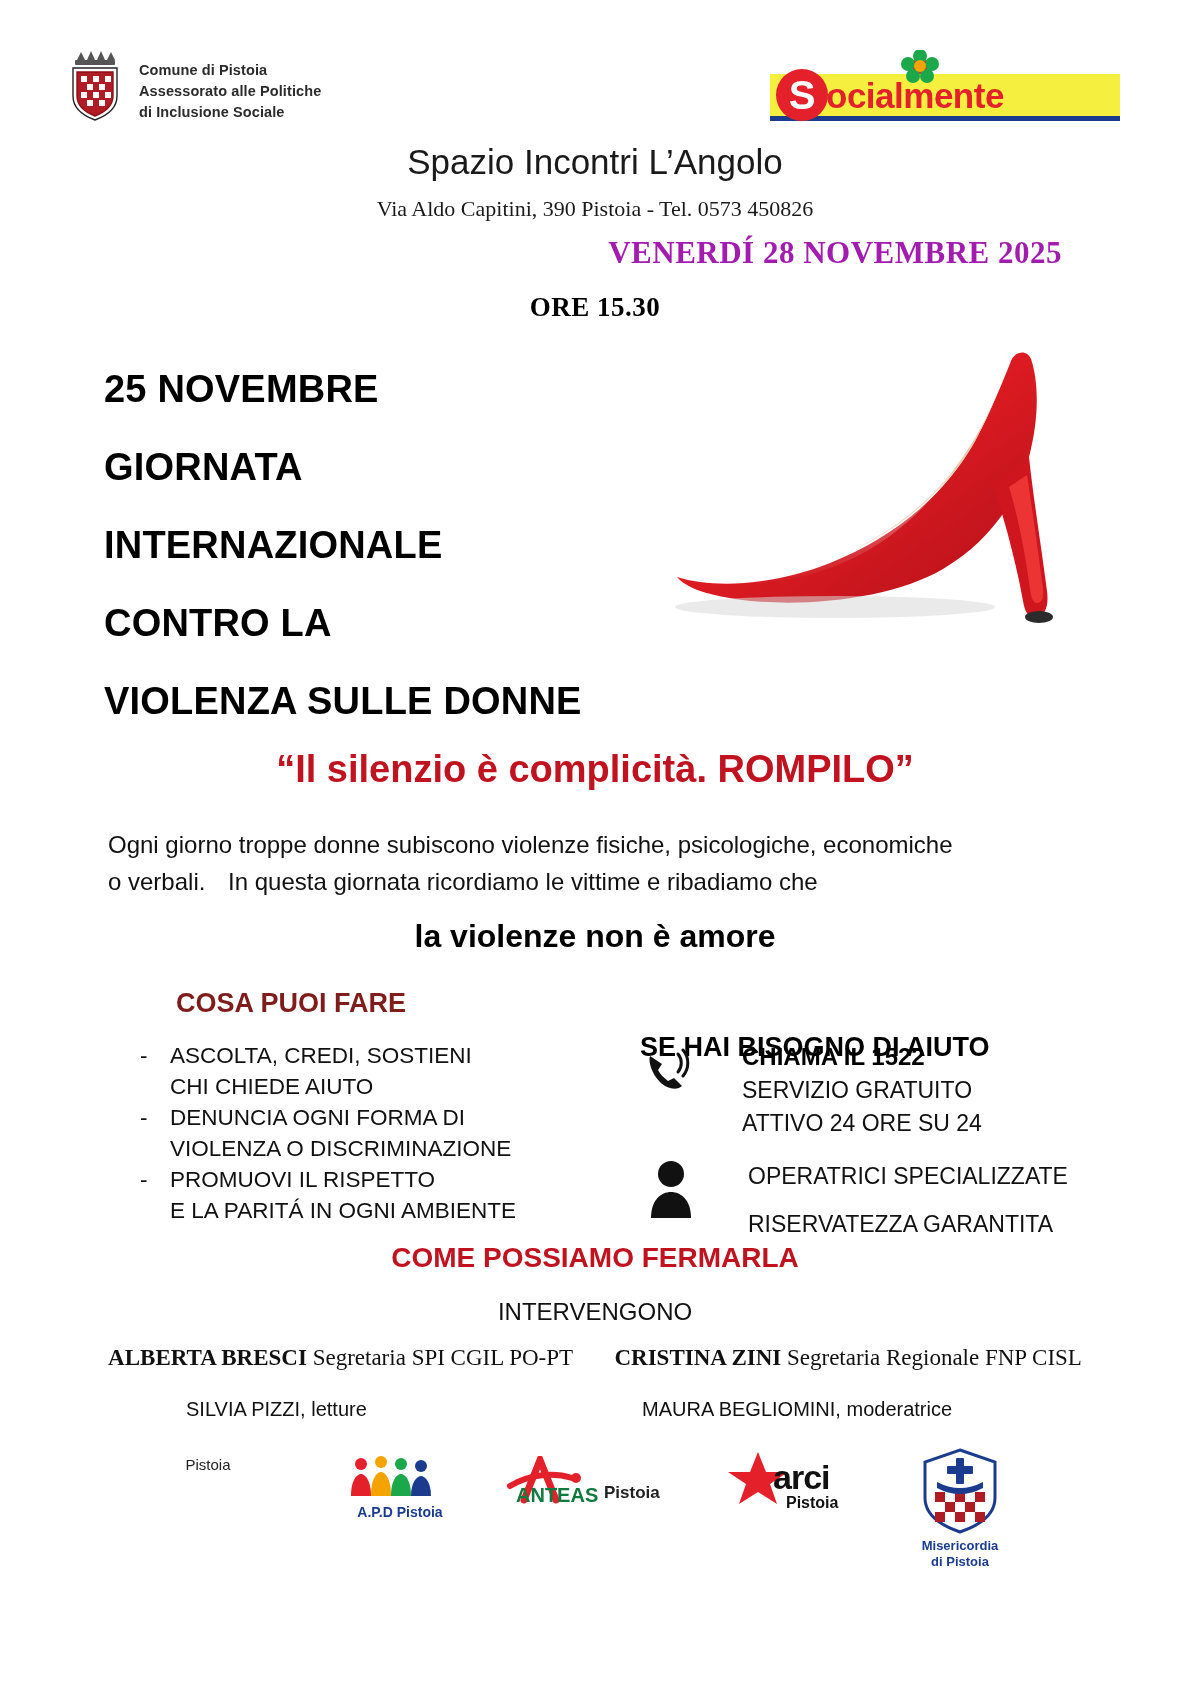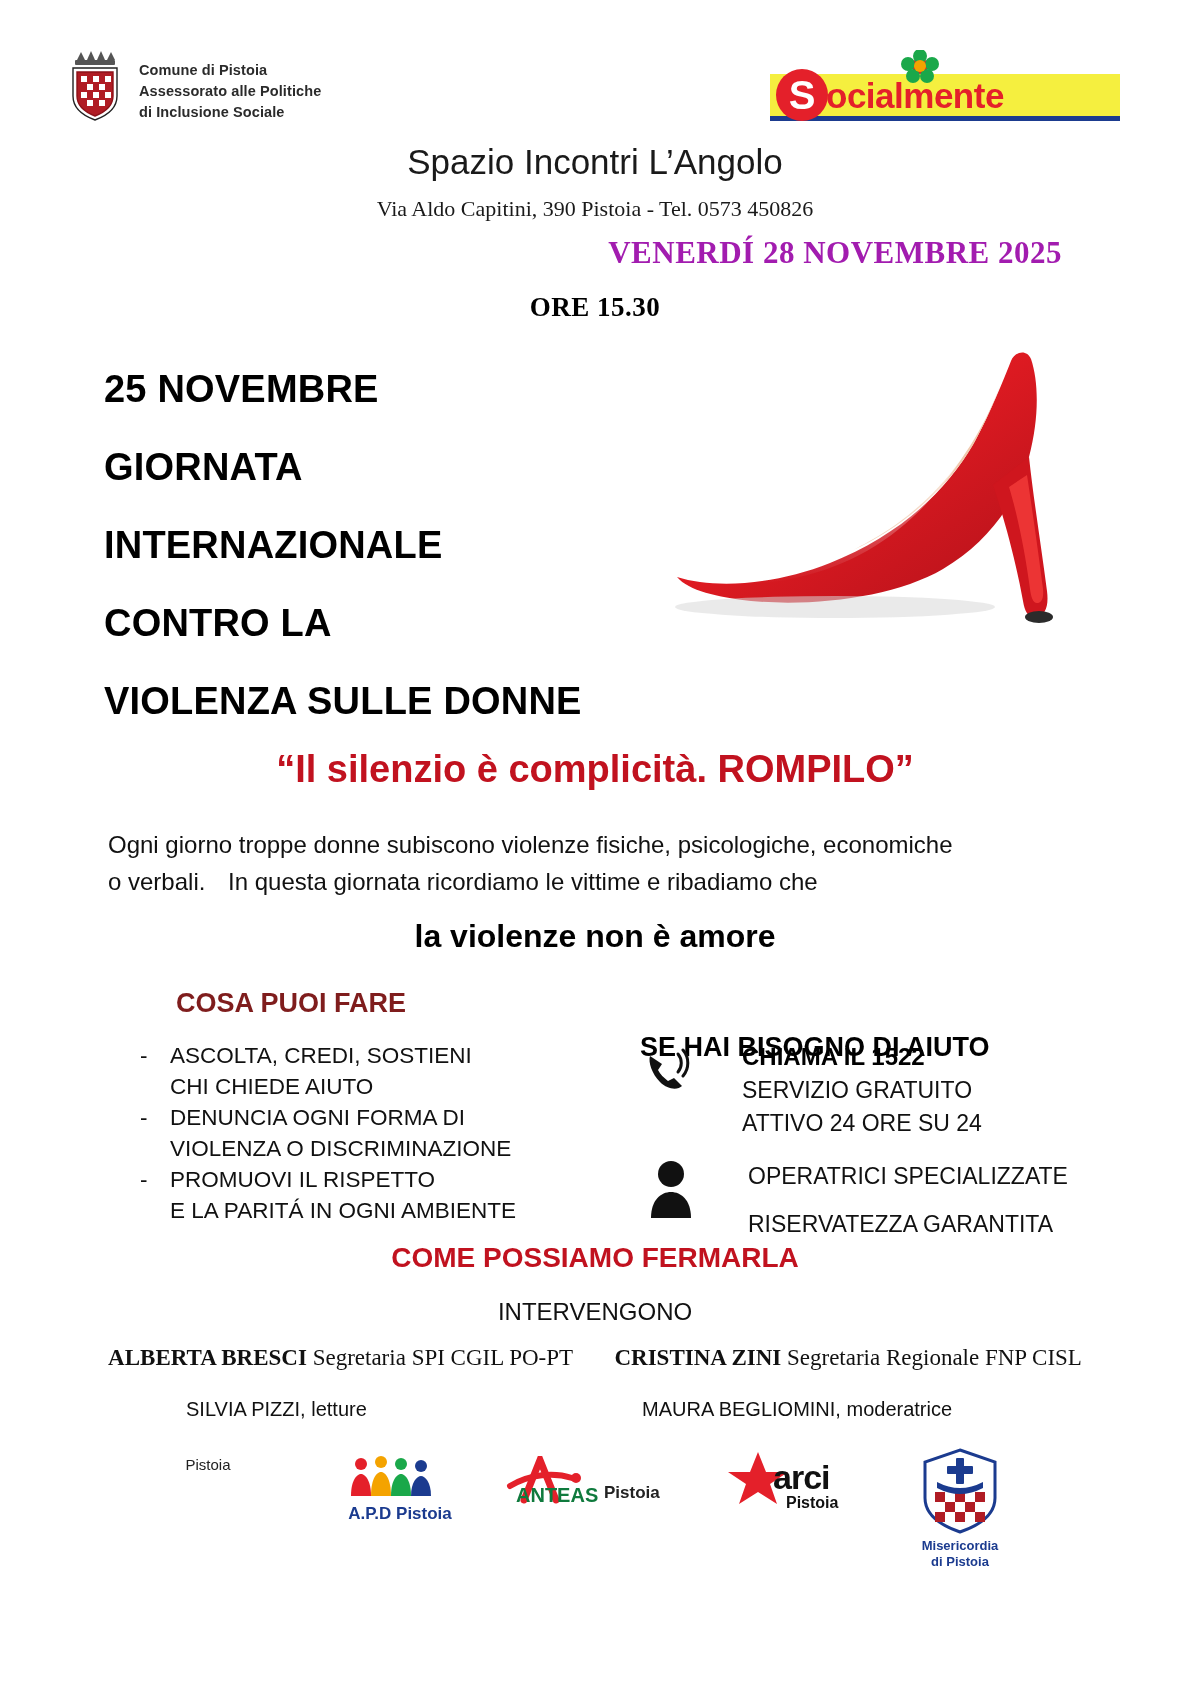--- a/index.html
+++ b/index.html
@@ -375,21 +375,21 @@
   }
   .logo-sub {
     font-family: "Liberation Sans", sans-serif;
     font-size: 15px;
     color: #222;
     margin-top: 2px;
   }
   .apd-word {
     font-family: "Liberation Sans", sans-serif;
     font-weight: bold;
-    font-size: 17px;
+    font-size: 14px;
     color: #1b3b8f;
     margin-top: 4px;
   }
   .anteas-word {
     font-family: "Liberation Sans", sans-serif;
     font-weight: bold;
     font-size: 20px;
     color: #0f7a3d;
   }
   .anteas-city {

